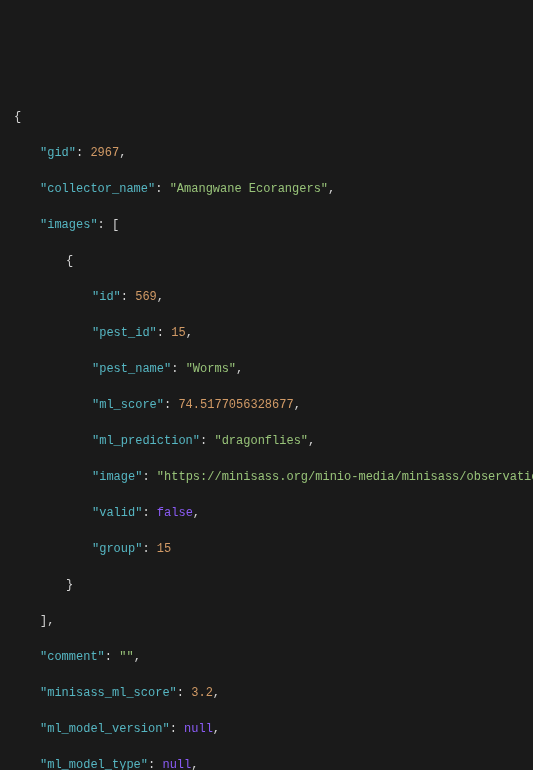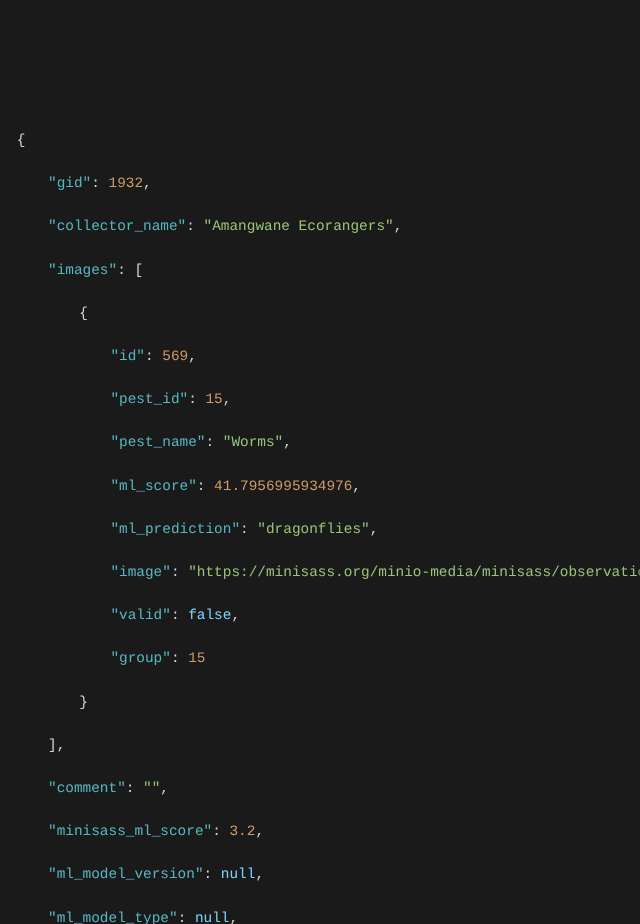--- a/index.html
+++ b/index.html
@@ -15,41 +15,41 @@
       line-height: 18px;
       padding: 18px 0 0 14px;
       width: 533px;
       white-space: pre;
       overflow: hidden;
     }
     .p { color: #d4d4d4; } 
     .k { color: #56b6c2; } 
     .s { color: #98c379; } 
     .n { color: #d19a66; } 
-    .c { color: #7dd3fc; } 
+    .c { color: #8b5cf6; } 
     .line { display: block; }
     .i1 { padding-left: 26px; }
     .i2 { padding-left: 52px; }
     .i3 { padding-left: 78px; }
   </style>
 </head>
 <body>
 
 
 
 <div>
 <span class="line"><span class="p">{</span></span>
-<span class="line i1"><span class="k">"gid"</span><span class="p">: </span><span class="n">1932</span><span class="p">,</span></span>
+<span class="line i1"><span class="k">"gid"</span><span class="p">: </span><span class="n">2967</span><span class="p">,</span></span>
 <span class="line i1"><span class="k">"collector_name"</span><span class="p">: </span><span class="s">"Amangwane Ecorangers"</span><span class="p">,</span></span>
 <span class="line i1"><span class="k">"images"</span><span class="p">: [</span></span>
 <span class="line i2"><span class="p">{</span></span>
 <span class="line i3"><span class="k">"id"</span><span class="p">: </span><span class="n">569</span><span class="p">,</span></span>
 <span class="line i3"><span class="k">"pest_id"</span><span class="p">: </span><span class="n">15</span><span class="p">,</span></span>
 <span class="line i3"><span class="k">"pest_name"</span><span class="p">: </span><span class="s">"Worms"</span><span class="p">,</span></span>
-<span class="line i3"><span class="k">"ml_score"</span><span class="p">: </span><span class="n">41.7956995934976</span><span class="p">,</span></span>
+<span class="line i3"><span class="k">"ml_score"</span><span class="p">: </span><span class="n">74.5177056328677</span><span class="p">,</span></span>
 <span class="line i3"><span class="k">"ml_prediction"</span><span class="p">: </span><span class="s">"dragonflies"</span><span class="p">,</span></span>
 <span class="line i3"><span class="k">"image"</span><span class="p">: </span><span class="s">"https://minisass.org/minio-media/minisass/observations/dirty</span></span>
 <span class="line i3"><span class="k">"valid"</span><span class="p">: </span><span class="c">false</span><span class="p">,</span></span>
 <span class="line i3"><span class="k">"group"</span><span class="p">: </span><span class="n">15</span></span>
 <span class="line i2"><span class="p">}</span></span>
 <span class="line i1"><span class="p">],</span></span>
 <span class="line i1"><span class="k">"comment"</span><span class="p">: </span><span class="s">""</span><span class="p">,</span></span>
 <span class="line i1"><span class="k">"minisass_ml_score"</span><span class="p">: </span><span class="n">3.2</span><span class="p">,</span></span>
 <span class="line i1"><span class="k">"ml_model_version"</span><span class="p">: </span><span class="c">null</span><span class="p">,</span></span>
 <span class="line i1"><span class="k">"ml_model_type"</span><span class="p">: </span><span class="c">null</span><span class="p">,</span></span>

